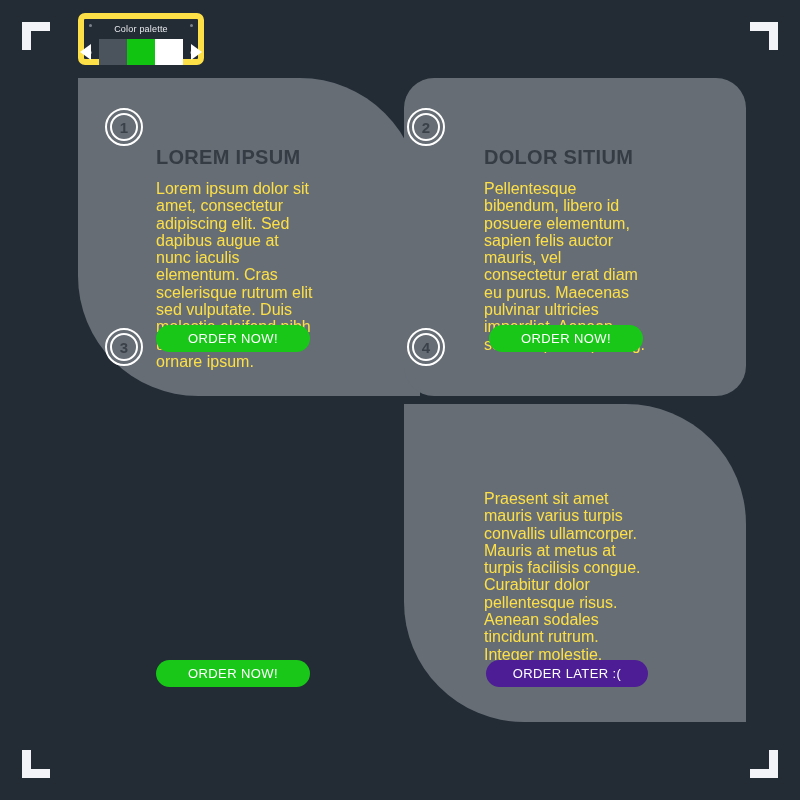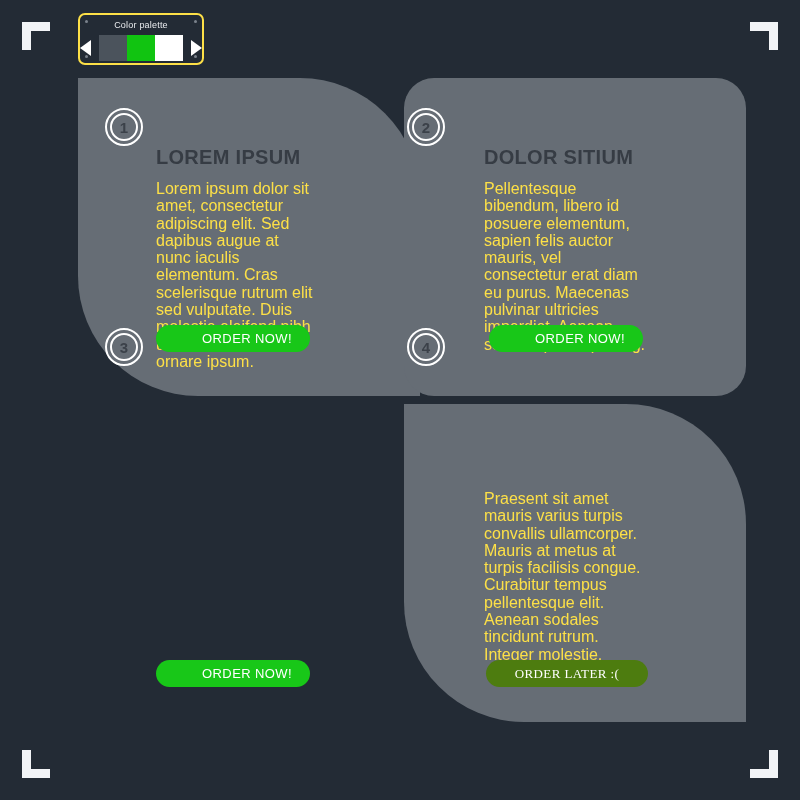--- a/index.html
+++ b/index.html
@@ -29,21 +29,21 @@
   .crop-br { right: 22px; bottom: 22px; border-right: 9px solid #f2f4f7; border-bottom: 9px solid #f2f4f7; }
 
   
   #palette {
     position: absolute;
     left: 78px;
     top: 13px;
     width: 126px;
     height: 52px;
     background: #232b35;
-    border: 2px solid #fde047;
+    border: 6px solid #fde047;
     border-radius: 7px;
     box-sizing: border-box;
   }
   #palette .screw {
     position: absolute;
     width: 3px;
     height: 3px;
     border-radius: 50%;
     background: #7b828c;
   }
@@ -166,22 +166,22 @@
     border: none;
     border-radius: 14px;
     color: #ffffff;
     font-family: "Liberation Sans", sans-serif;
     font-size: 13px;
     letter-spacing: .4px;
     cursor: pointer;
     padding: 0 18px;
     white-space: nowrap;
   }
-  .btn-green { background: #18c718; text-align: right; }
-  .btn-red   { background: #4d7c0f; font-family: Liberation Serif, serif; }
+  .btn-green { background: #18c718; }
+  .btn-red   { background: #4c1d95; }
   .btn1 { left: 78px;  top: 247px; width: 154px; }
   .btn2 { left: 411px; top: 247px; width: 154px; }
   .btn3 { left: 78px;  top: 582px; width: 154px; }
   .btn4 { left: 408px; top: 582px; width: 162px; }
 </style>
 </head>
 <body>
 
 <div id="root">
 
@@ -219,21 +219,21 @@
     <div class="card c2">
       <div class="card-inner">
         <h2 class="card-title">DOLOR SITIUM</h2>
         <p class="card-body">Pellentesque bibendum, libero id posuere elementum, sapien felis auctor mauris, vel consectetur erat diam eu purus. Maecenas pulvinar ultricies imperdiet. Aenean scelerisque adipiscing.</p>
       </div>
     </div>
 
 
     <div class="card c4">
       <div class="card-inner">
-        <p class="card-body">Praesent sit amet mauris varius turpis convallis ullamcorper. Mauris at metus at turpis facilisis congue. Curabitur tempus pellentesque elit. Aenean sodales tincidunt rutrum. Integer molestie.</p>
+        <p class="card-body">Praesent sit amet mauris varius turpis convallis ullamcorper. Mauris at metus at turpis facilisis congue. Curabitur dolor pellentesque risus. Aenean sodales tincidunt rutrum. Integer molestie.</p>
       </div>
     </div>
 
     <div class="badge b1">
       <span>1</span>
     </div>
     <div class="badge b2">
       <span>2</span>
     </div>
     <div class="badge b3">

